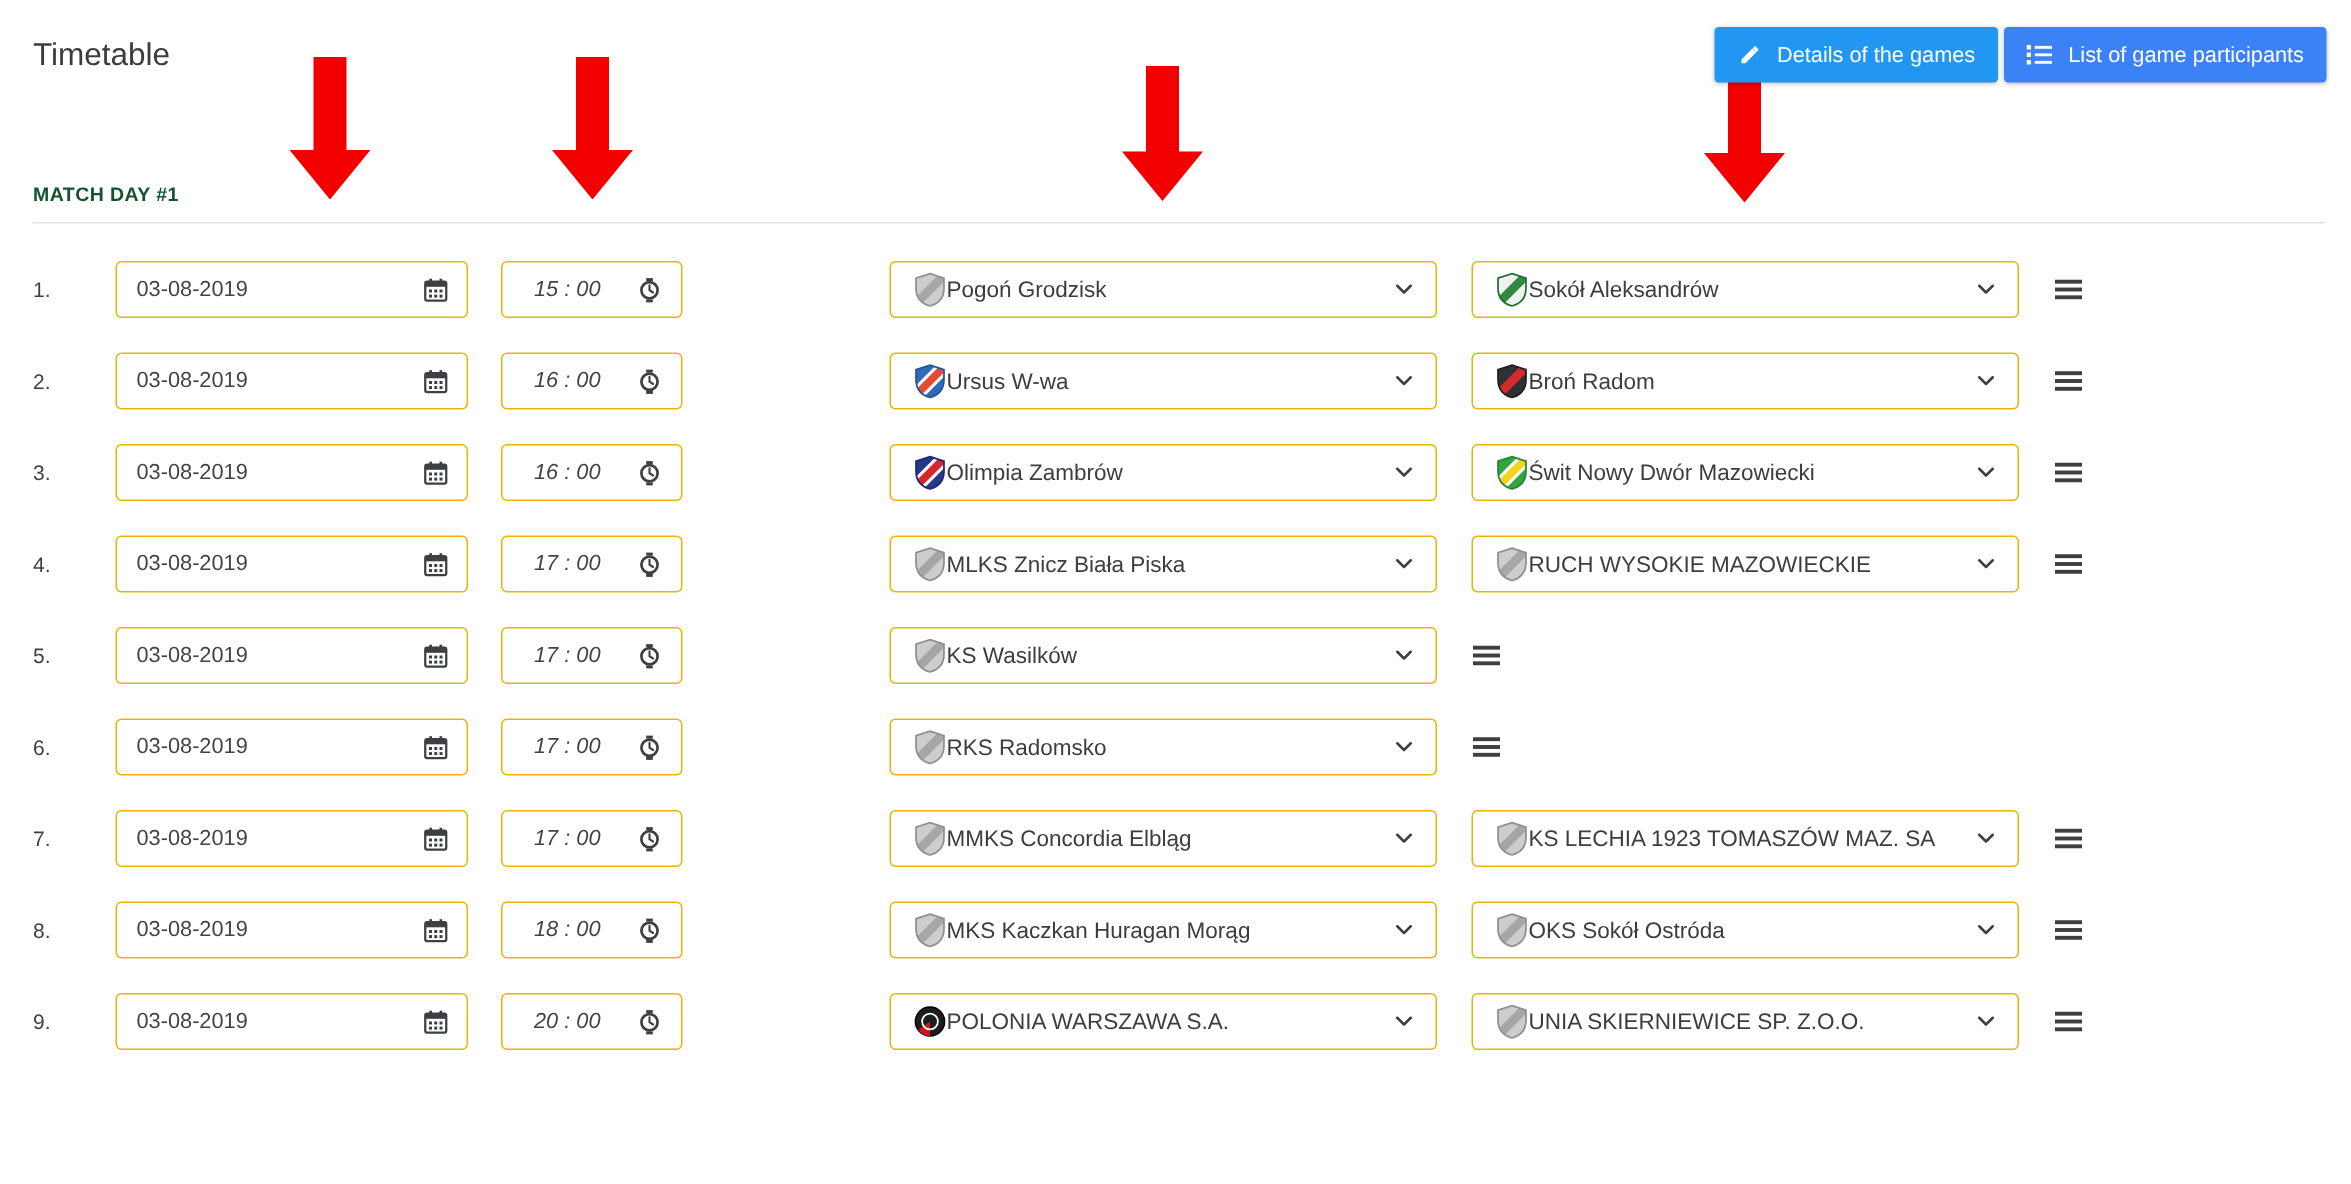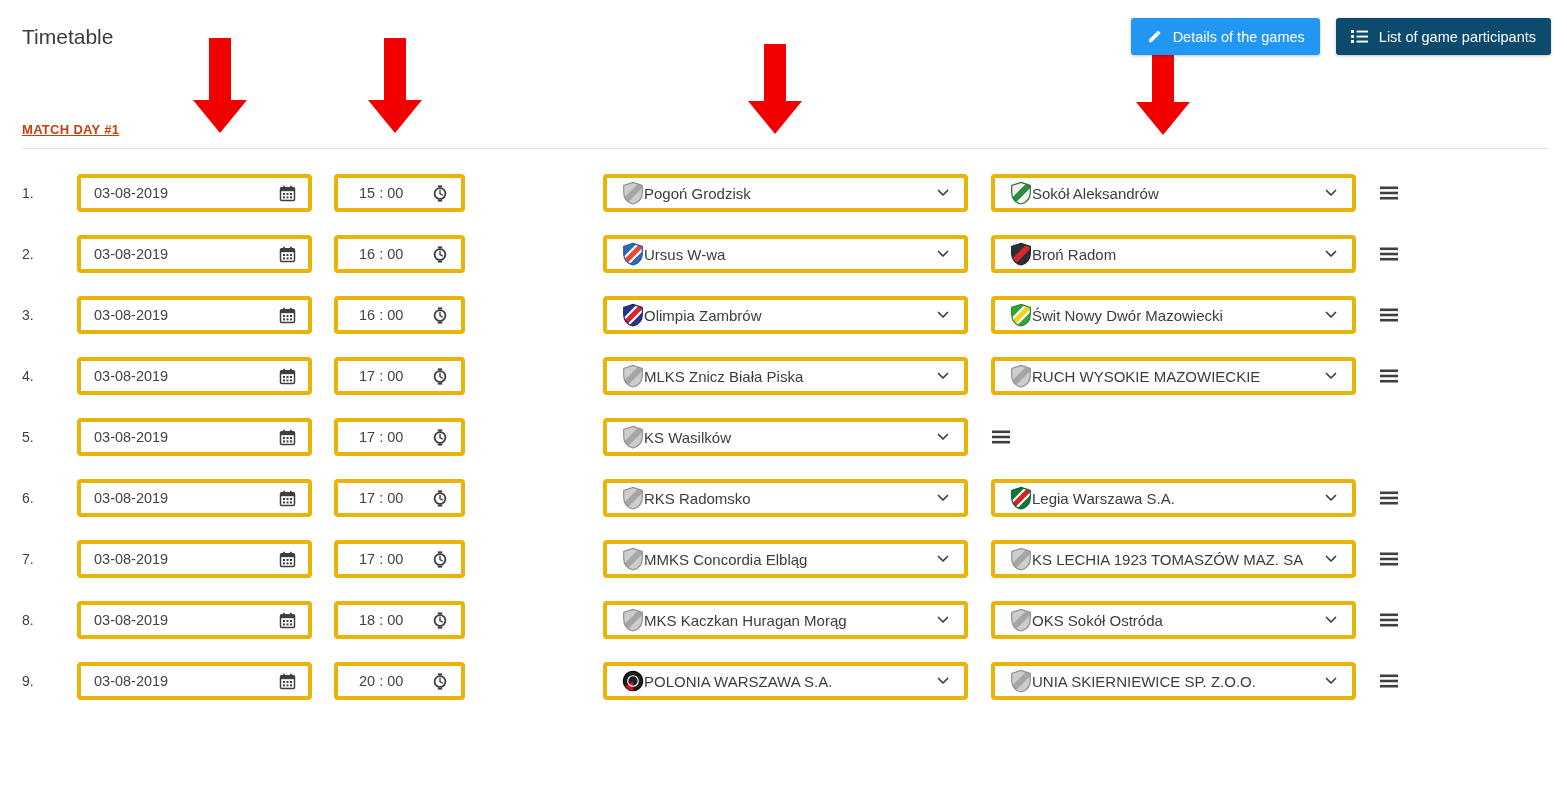--- a/index.html
+++ b/index.html
@@ -18,33 +18,33 @@
 
   .arrow { position:absolute; z-index:1; }
   #arrow-1 { left:193px; top:38px; }
   #arrow-2 { left:368px; top:38px; }
   #arrow-3 { left:748px; top:44px; }
   #arrow-4 { left:1136px; top:52px; }
 
   .section { position:absolute; left:22px; right:17px; }
   #section-1 { top:122px; }
   #section-2 { top:759px; }
-  .section-label { font-size:13px; font-weight:700; color:#c2410c; letter-spacing:.3px; line-height:15px;text-decoration:underline; }
+  .section-label { font-size:13px; font-weight:700; color:#14532d; letter-spacing:.3px; line-height:15px; }
   .divider { border:none; border-top:1px solid #e2e2e2; margin-top:11px; }
 
   .rows { margin-top:25px; }
   .match-row { display:flex; align-items:center; height:38px; margin-bottom:23px; }
   .row-num { width:55px; font-size:14px; color:#3f3f3f; }
 
-  .box { height:38px; border:4px solid #eab308; border-radius:4px; background:#fff;
+  .box { height:38px; border:1px solid #eab308; border-radius:4px; background:#fff;
          display:flex; align-items:center; cursor:pointer; }
   .date-box { width:235px; }
   .date-box .val { flex:1; padding-left:13px; font-size:14.5px; color:#434343; }
   .date-box .icon { margin-right:12px; display:flex; }
-  .time-box { width:131px; margin-left:22px; }
+  .time-box { width:121px; margin-left:22px;font-style:italic; }
   .time-box .val { flex:1; padding-left:21px; font-size:14.5px; color:#434343; }
   .time-box .icon { margin-right:13px; display:flex; }
 
   .team-select { width:365px; }
   .team-select.home { margin-left:138px; }
   .team-select.away { margin-left:23px; }
   .team-logo { margin-left:15px; width:22px; height:24px; display:flex; align-items:center; }
   .team-logo svg { width:22px; height:24px; }
   .team-name { flex:1; font-size:15px; color:#3d3d3d;
                white-space:nowrap; overflow:hidden; }
@@ -74,21 +74,21 @@
 
   <div class="toolbar">
     <button class="btn" style="background: rgb(33, 150, 243);">
       <span>
         <svg width="16" height="16" viewBox="0 0 16 16">
             <path d="M3 10.6 V13.2 H5.6 L12.9 5.9 L10.3 3.3 Z M14.1 4.7 c.3-.3 .3-.8 0-1.1 l-1.5-1.5 c-.3-.3-.8-.3-1.1 0 l-1 1 2.6 2.6 Z" fill="#ffffff"></path>
           </svg>
       </span>
       <span>Details of the games</span>
     </button>
-    <button class="btn" style="background: #0c4a6e; margin-left: 12px;">
+    <button class="btn" style="background: #3b82f6;">
       <span>
         <svg width="17" height="15" viewBox="0 0 17 15">
           <rect x="0" y="1" width="3" height="3" fill="#ffffff"></rect>
             <rect x="5.5" y="1.6" width="11.5" height="1.9" fill="#ffffff"></rect>
           <rect x="0" y="6" width="3" height="3" fill="#ffffff"></rect>
             <rect x="5.5" y="6.6" width="11.5" height="1.9" fill="#ffffff"></rect>
           <rect x="0" y="11" width="3" height="3" fill="#ffffff"></rect>
             <rect x="5.5" y="11.6" width="11.5" height="1.9" fill="#ffffff"></rect>
         </svg>
       </span>
@@ -570,43 +570,20 @@
               </svg>
             </span>
       <span class="team-name">RKS Radomsko</span>
       <span class="chevron">
         <svg width="12" height="8" viewBox="0 0 12 8">
                 <polyline points="1.5,1.5 6,6 10.5,1.5" fill="none" stroke="#3f3f3f" stroke-width="1.7" stroke-linecap="round" stroke-linejoin="round"></polyline>
               </svg>
       </span>
     </div>
 
-    <div class="box team-select away">
-      <span class="team-logo">
-              <svg viewBox="0 0 26 28">
-                <defs>
-                  <clipPath id="clip-a5">
-                    <path d="M13 1.5 L24 5 V13 C24 20.5 19.5 25.2 13 27 C6.5 25.2 2 20.5 2 13 V5 Z"></path>
-                  </clipPath>
-                </defs>
-                <path d="M13 1.5 L24 5 V13 C24 20.5 19.5 25.2 13 27 C6.5 25.2 2 20.5 2 13 V5 Z" fill="#0f7a35"></path>
-                <g clip-path="url(#clip-a5)">
-                  <rect x="-22" y="8.5" width="70" height="11" fill="#ffffff" transform="rotate(-45 13 14)"></rect>
-                  <rect x="-22" y="11" width="70" height="6" fill="#d2232a" transform="rotate(-45 13 14)"></rect>
-                </g>
-                <path d="M13 1.5 L24 5 V13 C24 20.5 19.5 25.2 13 27 C6.5 25.2 2 20.5 2 13 V5 Z" fill="none" stroke="#0b6129" stroke-width="1.4"></path>
-              </svg>
-            </span>
-      <span class="team-name">Legia Warszawa S.A.</span>
-      <span class="chevron">
-        <svg width="12" height="8" viewBox="0 0 12 8">
-                <polyline points="1.5,1.5 6,6 10.5,1.5" fill="none" stroke="#3f3f3f" stroke-width="1.7" stroke-linecap="round" stroke-linejoin="round"></polyline>
-              </svg>
-      </span>
-    </div>
 
     <span class="row-handle">
       <svg width="18" height="14" viewBox="0 0 18 14">
         <rect x="0" y="0.5" width="18" height="2.6" fill="#3f3f3f"></rect>
         <rect x="0" y="5.7" width="18" height="2.6" fill="#3f3f3f"></rect>
         <rect x="0" y="10.9" width="18" height="2.6" fill="#3f3f3f"></rect>
       </svg>
     </span>
   </div>
 

